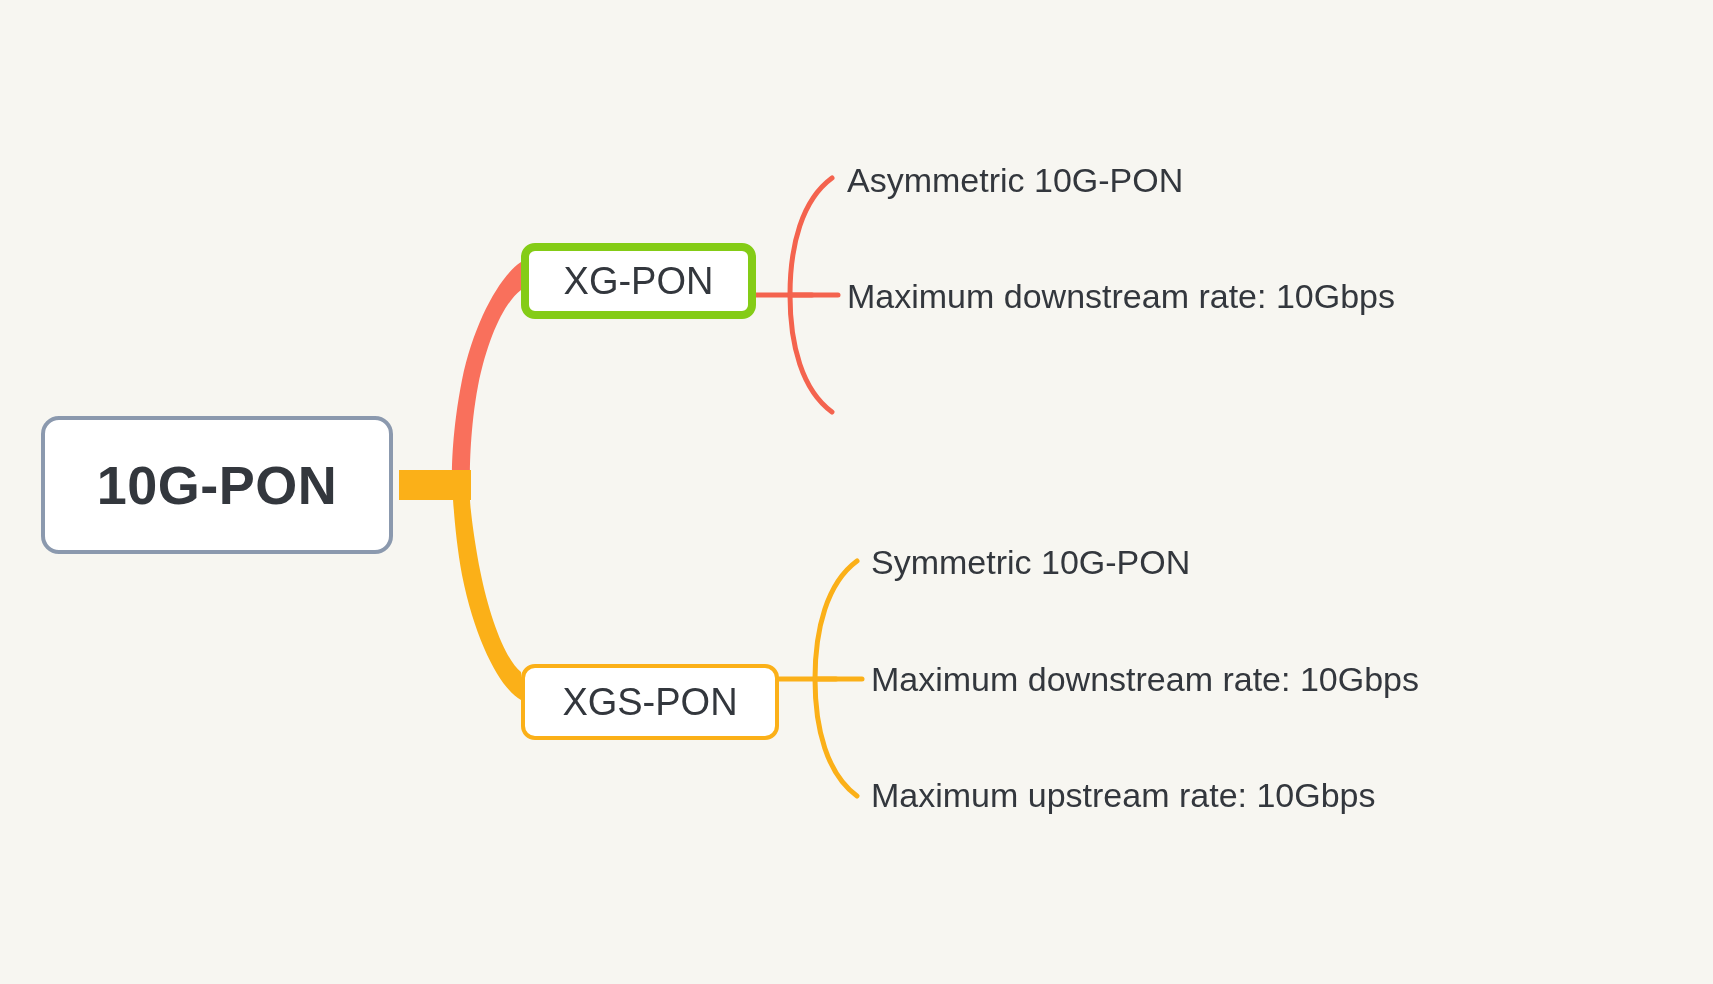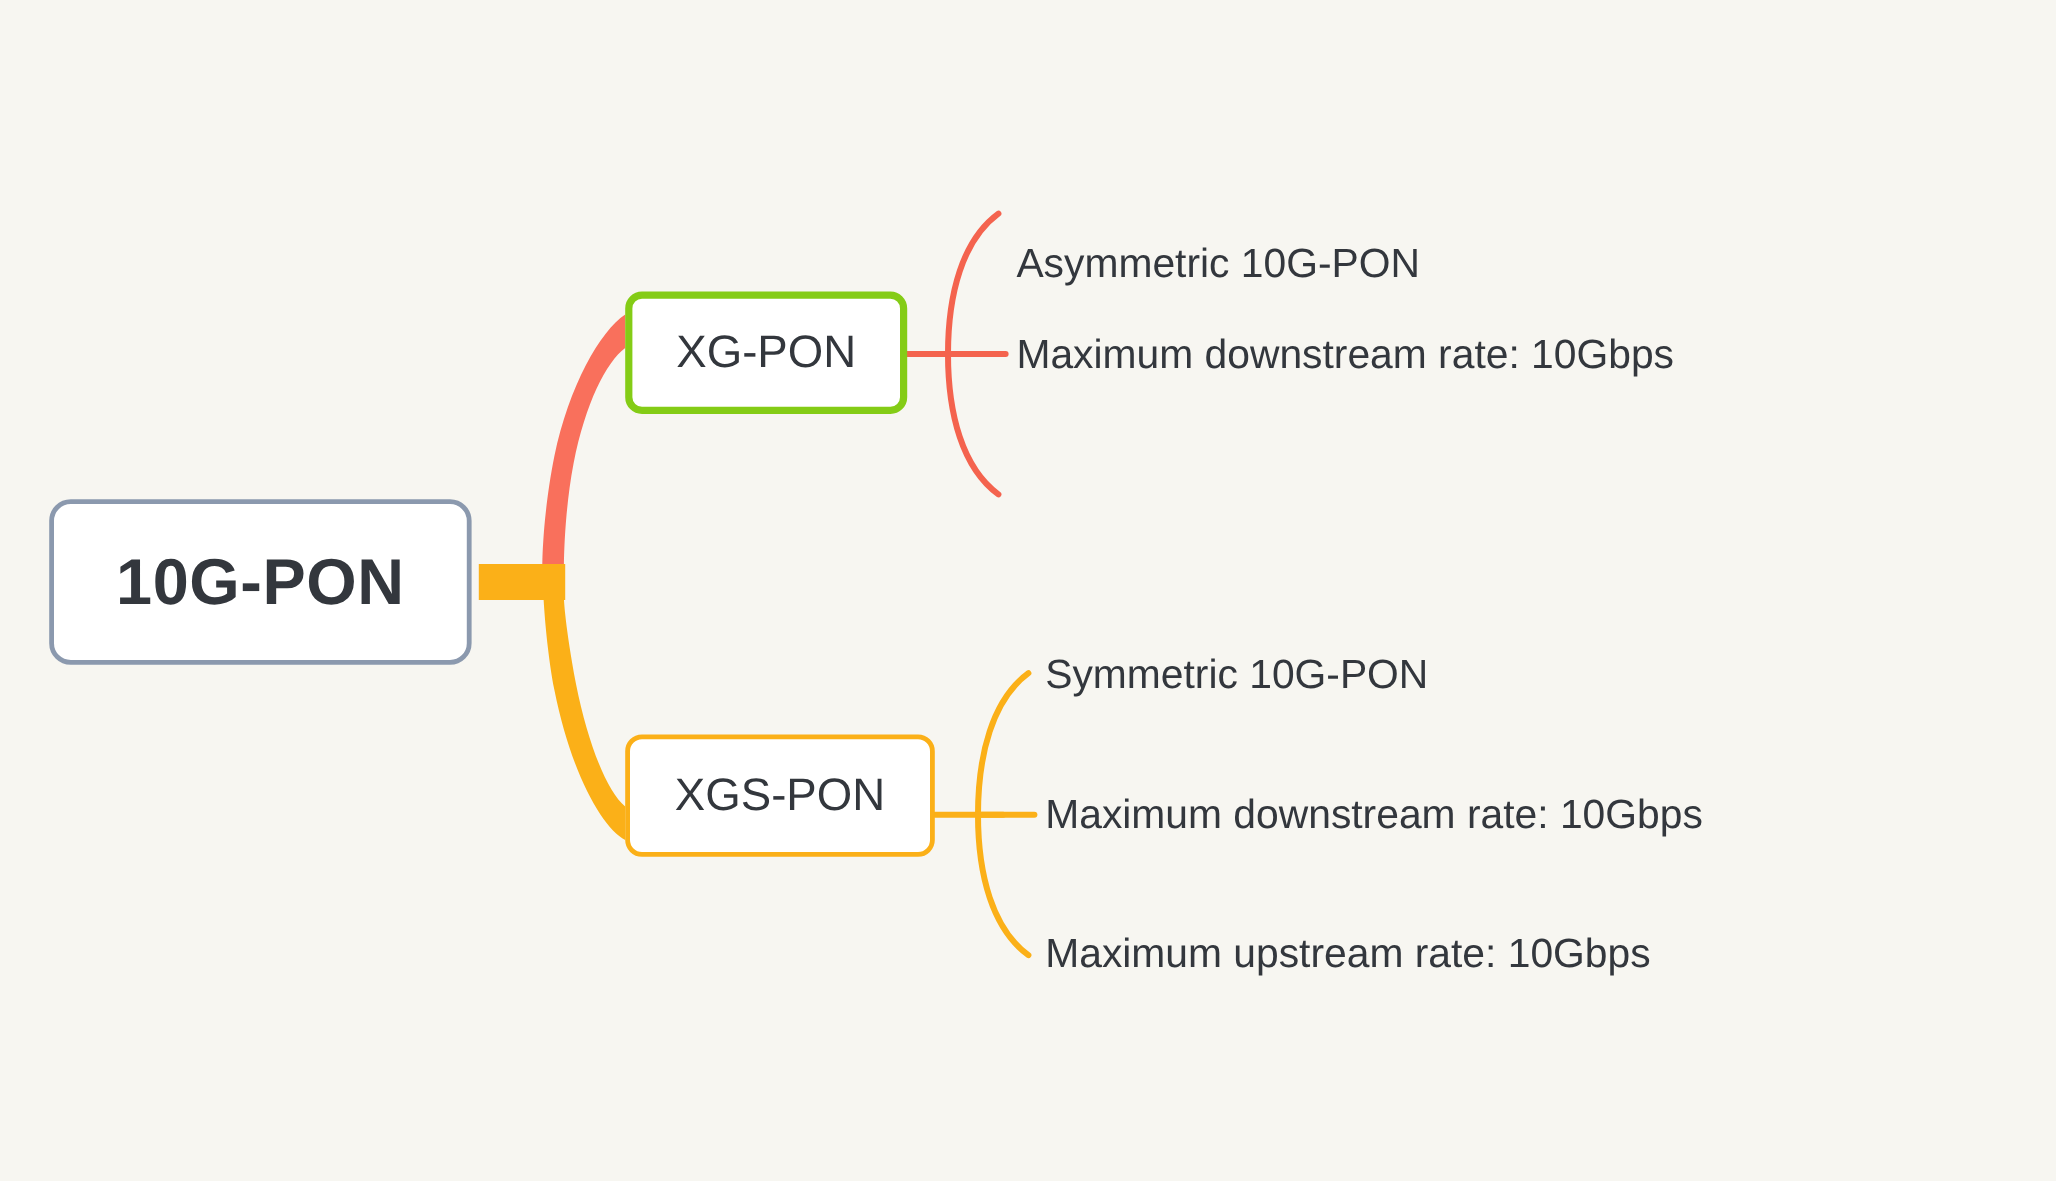--- a/index.html
+++ b/index.html
@@ -49,31 +49,31 @@
     border: 4px solid #8b99ae;
     border-radius: 18px;
     font-size: 54px;
     font-weight: bold;
     letter-spacing: 0.5px;
   }
   .node-branch-1 {
     left: 521px;
     top: 243px;
     width: 235px;
-    height: 102px;
-    border: 6px solid #84cc16;
+    height: 76px;
+    border: 8px solid #84cc16;
     font-size: 38px;
     font-weight: normal;
     text-align: center;
   }
   .node-branch-2 {
     left: 521px;
-    top: 612px;
+    top: 664px;
     width: 258px;
-    height: 102px;
+    height: 76px;
     border: 4px solid #fbb018;
     font-size: 38px;
     font-weight: normal;
   }
   .leaf-label {
     position: absolute;
     color: #33373d;
     font-size: 34px;
     font-weight: normal;
     white-space: nowrap;
@@ -131,21 +131,21 @@
   </div>
 
   <div class="node node-branch-1">
     <span>XG-PON</span>
   </div>
 
   <div class="node node-branch-2">
     <span>XGS-PON</span>
   </div>
 
-  <div class="leaf-label" style="left:847px; top:180px;margin-top:40px;">Asymmetric 10G-PON</div>
+  <div class="leaf-label" style="left:847px; top:180px;">Asymmetric 10G-PON</div>
 
   <div class="leaf-label" style="left:847px; top:296px;">Maximum downstream rate: 10Gbps</div>
 
 
   <div class="leaf-label" style="left:871px; top:562px;">Symmetric 10G-PON</div>
 
   <div class="leaf-label" style="left:871px; top:679px;">Maximum downstream rate: 10Gbps</div>
 
   <div class="leaf-label" style="left:871px; top:795px;text-align:center;">Maximum upstream rate: 10Gbps</div>
 

